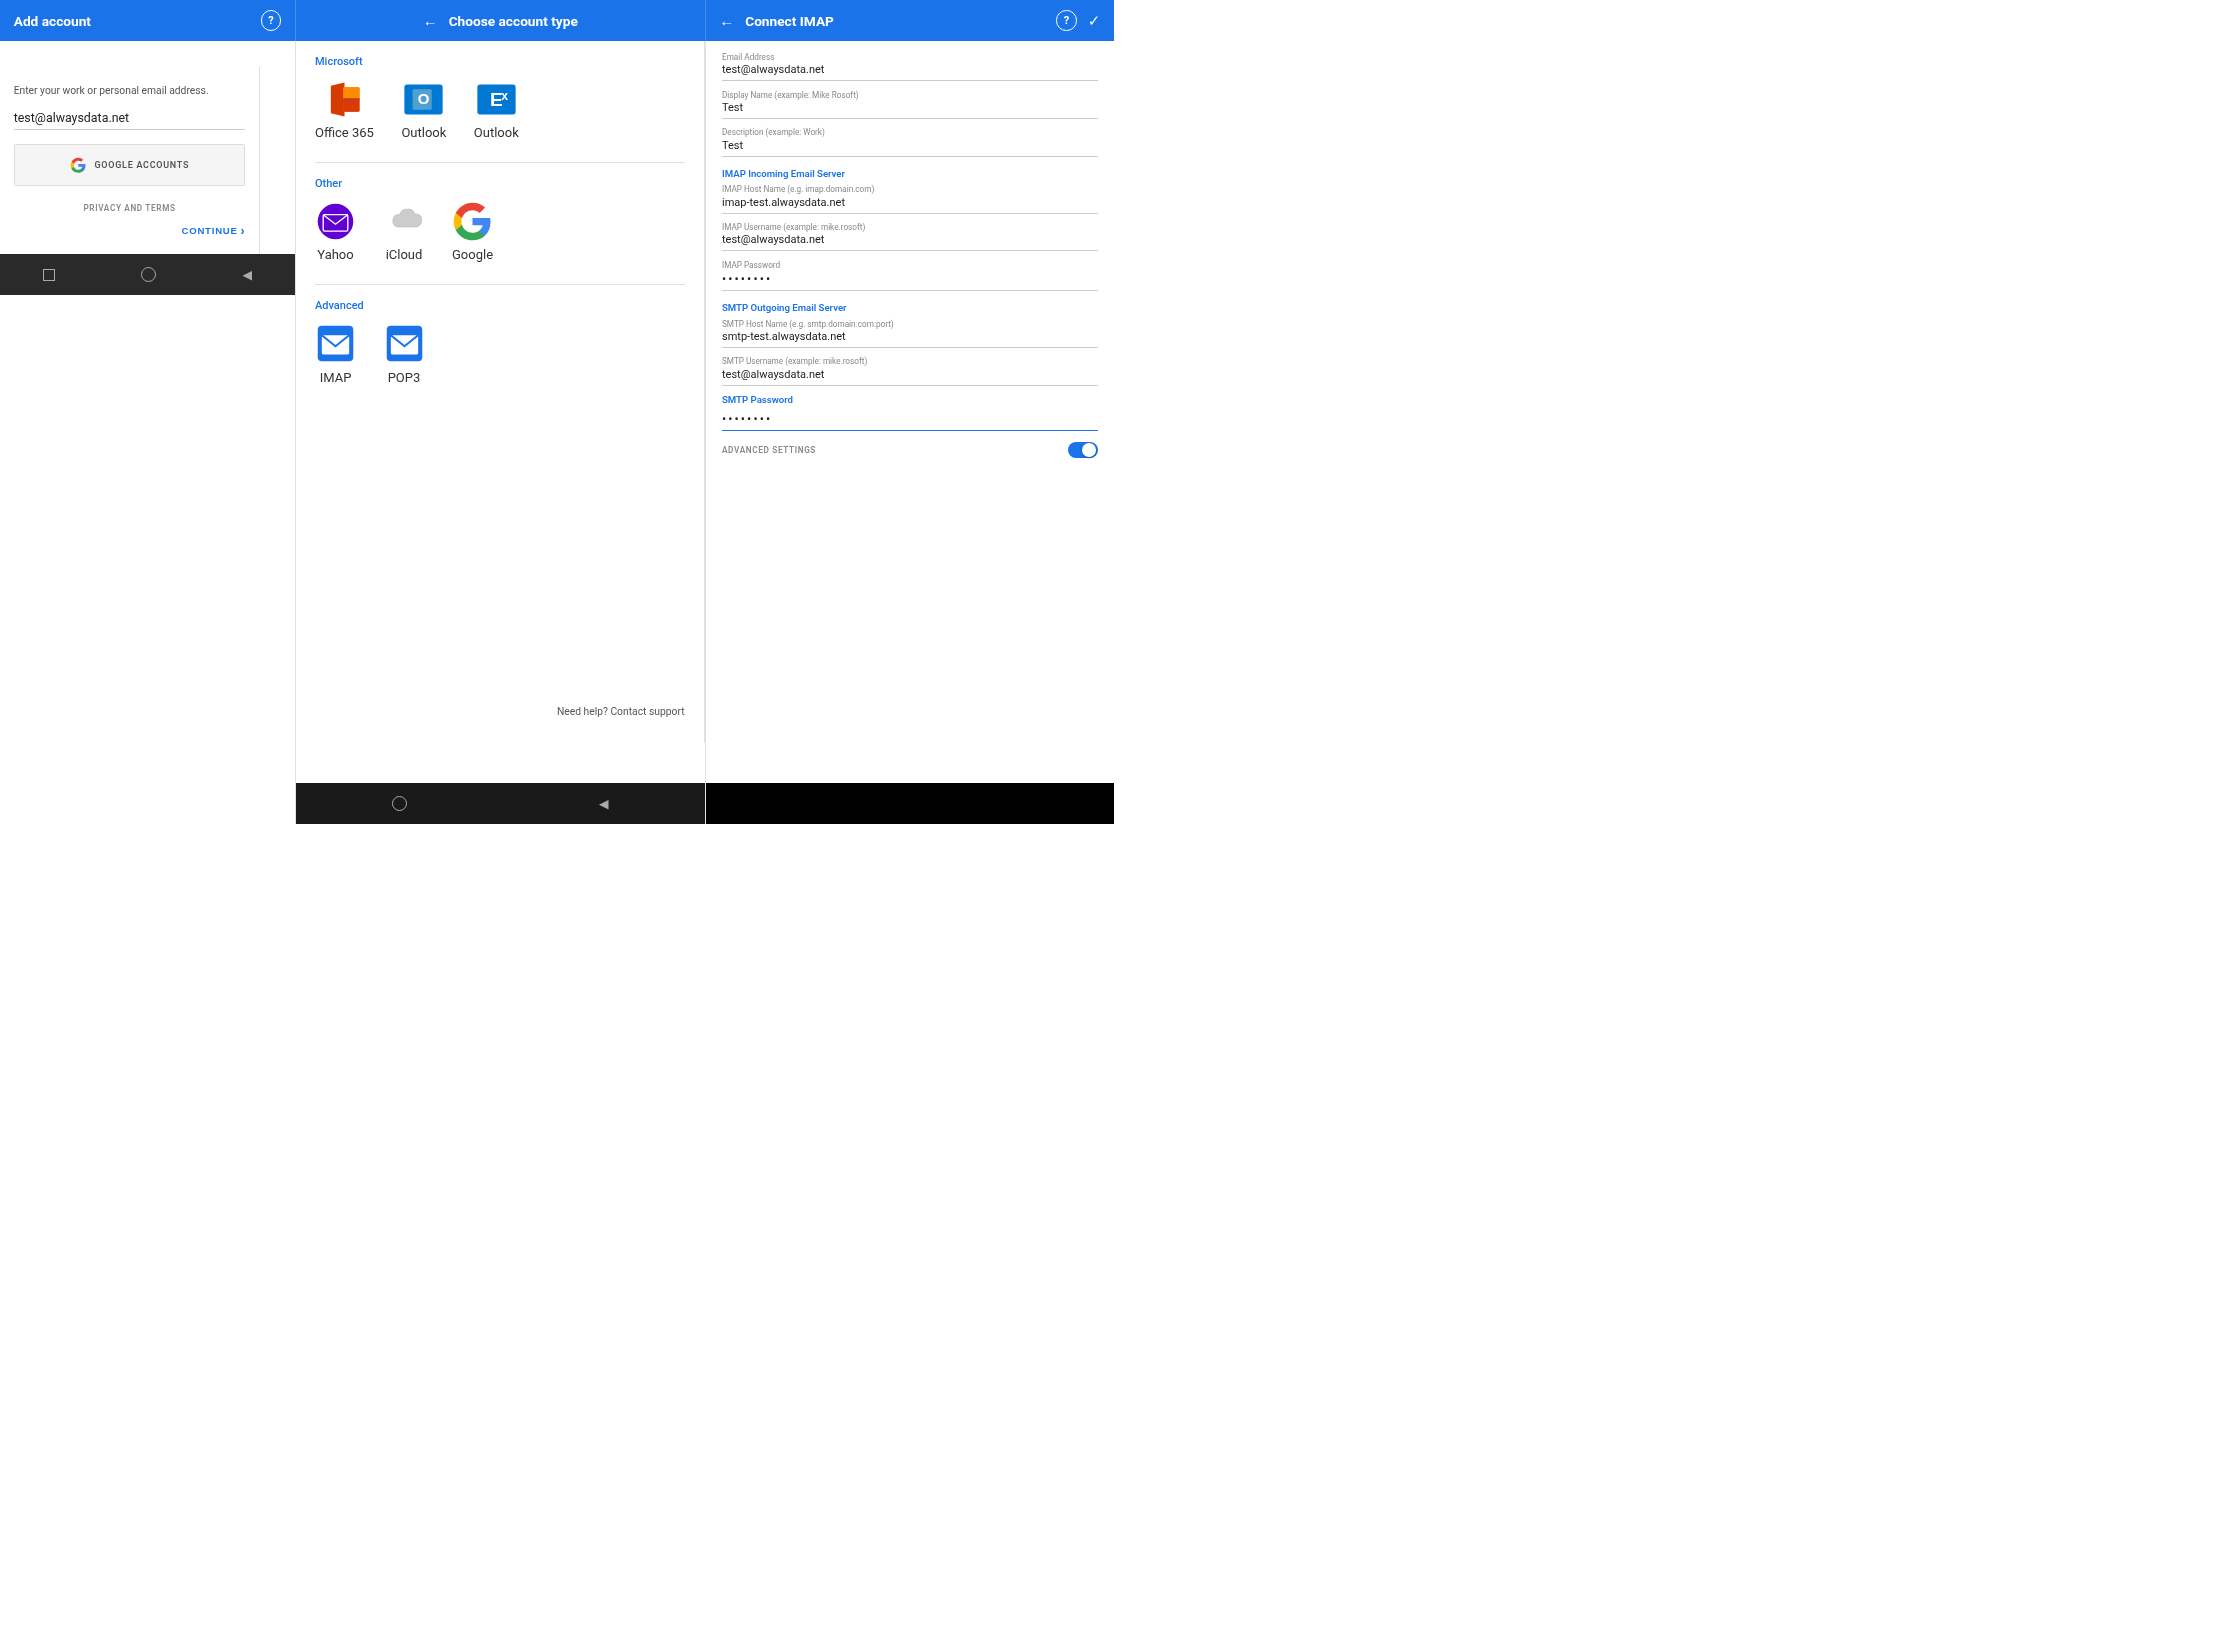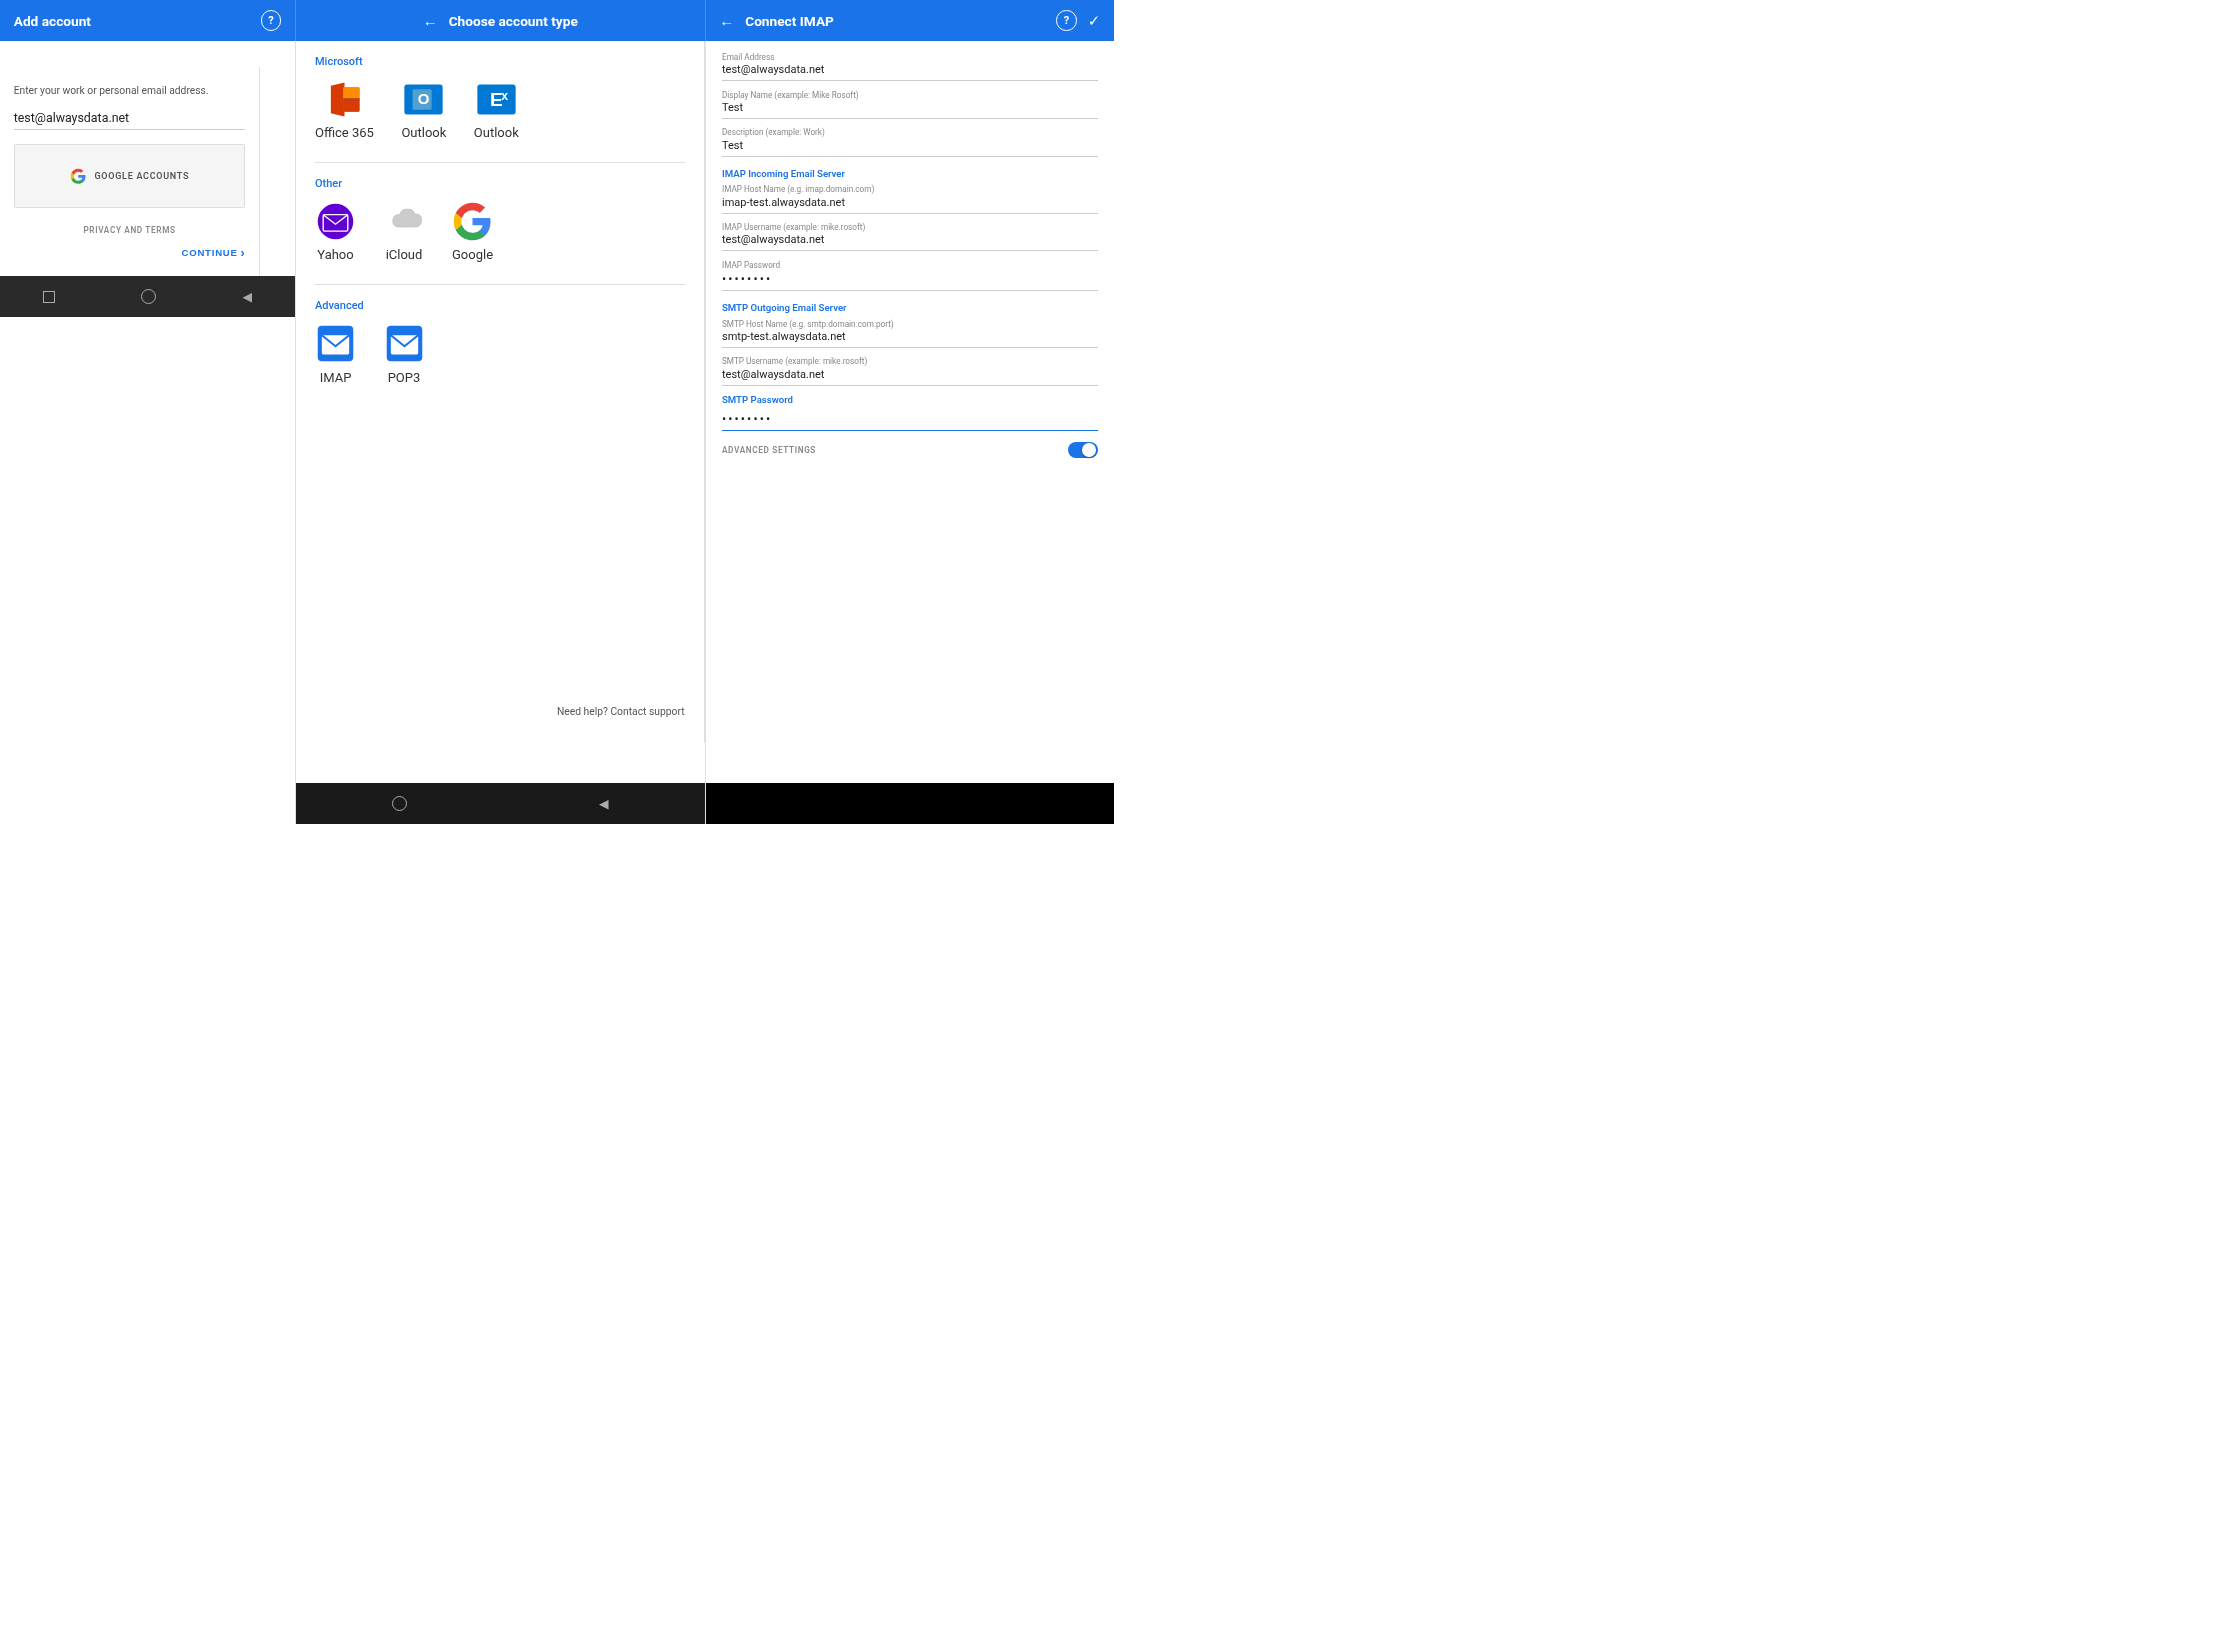--- a/index.html
+++ b/index.html
@@ -102,21 +102,21 @@
       border-bottom: 0.7px solid #ccc;
       margin-bottom: 13.7px;
     }
     .google-btn {
       display: flex;
       align-items: center;
       justify-content: center;
       gap: 8.2px;
       border: 0.7px solid #ddd;
       border-radius: 1.4px;
-      padding: 23px 11px;
+      padding: 12px 11px;
       background: #f5f5f5;
       cursor: pointer;
       margin-bottom: 16.5px;
     }
     .google-btn .g-logo {
       width: 16.5px;
       height: 16.5px;
     }
     .google-btn-label {
       font-size: 9px;

